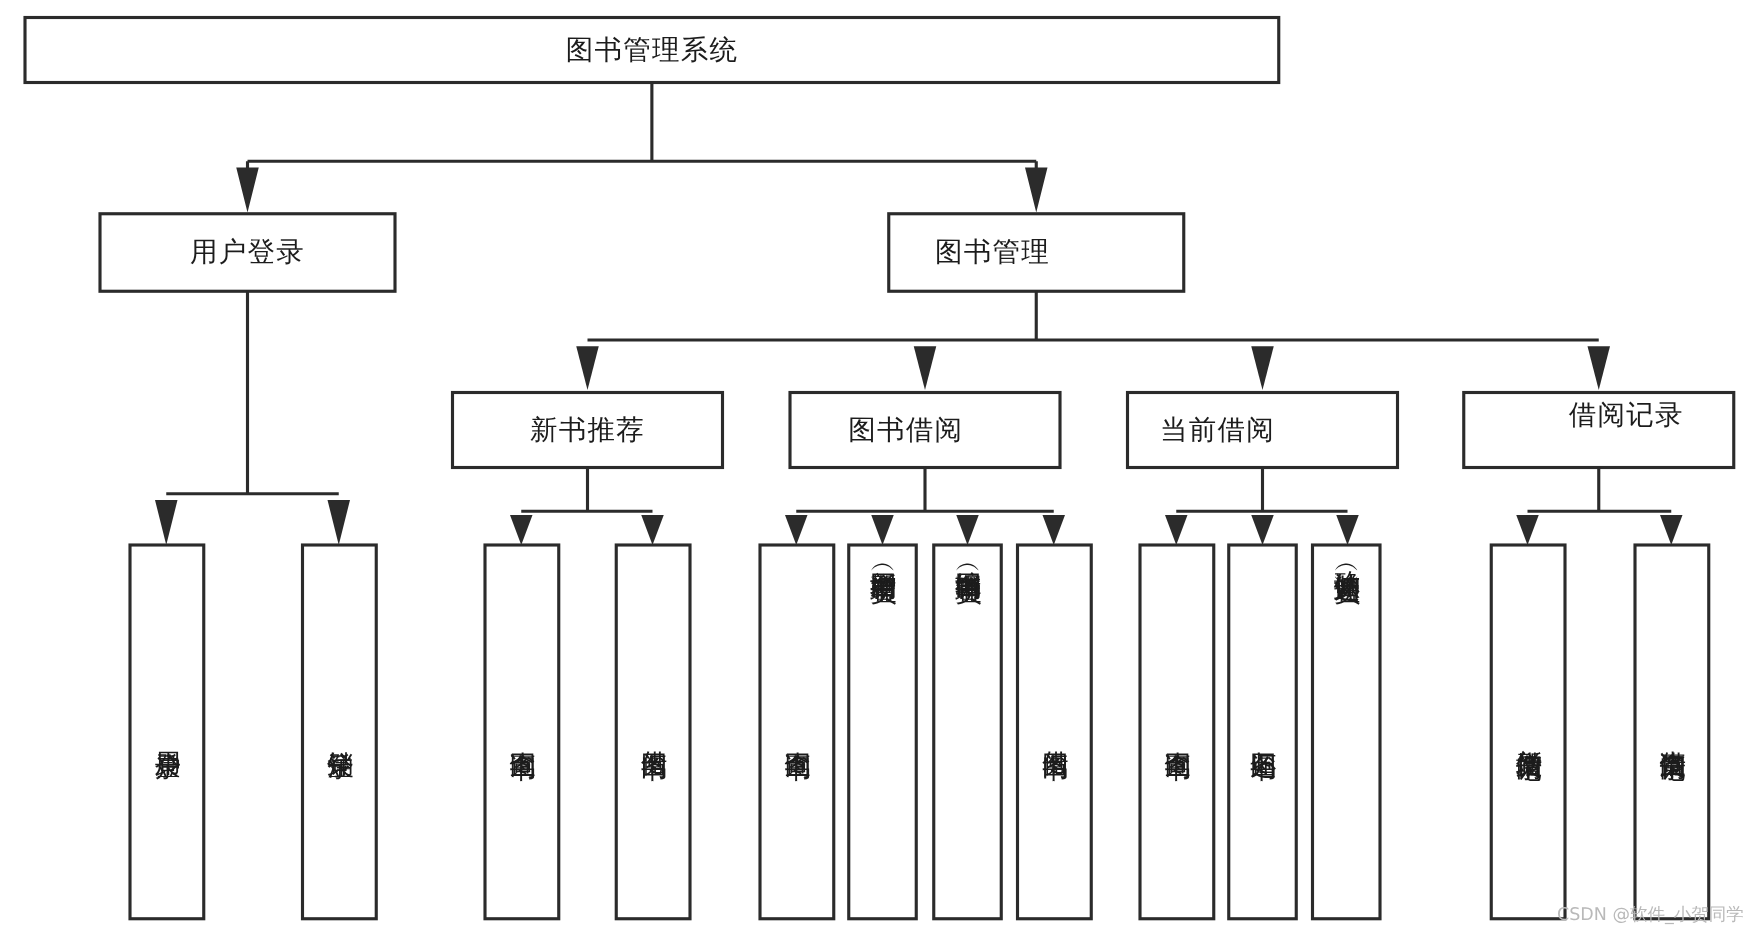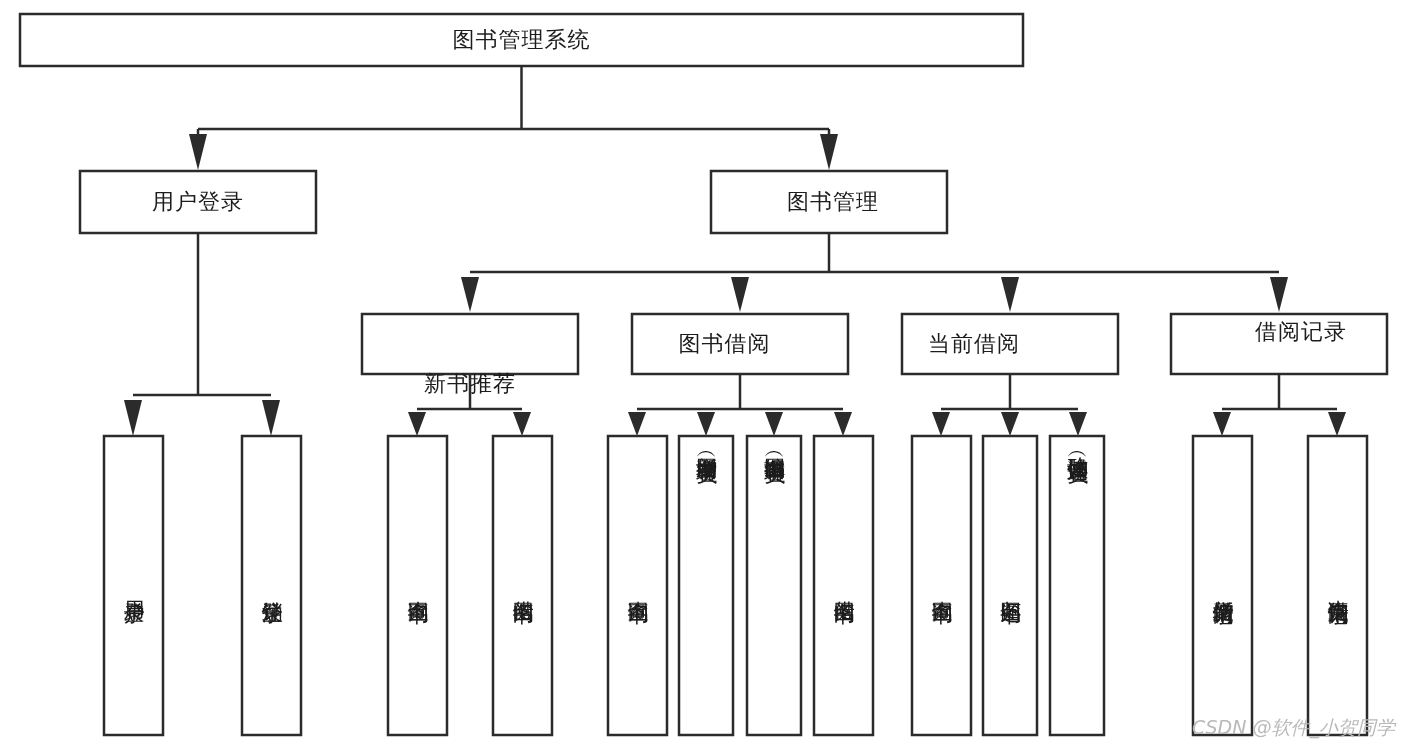--- a/index.html
+++ b/index.html
@@ -72,25 +72,24 @@
     font-size: 22px;
     color: #1c1c1c;
     letter-spacing: 1px;
     white-space: nowrap;
   }
   #watermark {
     position: absolute;
     right: 10px;
     bottom: 6px;
     font-family: "DejaVu Sans", "Liberation Sans", sans-serif;
-    font-size: 19px;
+    font-size: 14px;
     color: #b9b9b9;
     white-space: nowrap;
     pointer-events: none;
-    font-style: italic;
   }
 </style>
 </head>
 <body>
 
 <div id="diagram-root">
 
   <svg class="flow" viewBox="0 0 1405 747">
 
     <rect class="node-box" x="20" y="14" width="1003" height="52"></rect>
@@ -165,25 +164,25 @@
   </svg>
 
   <div class="hlabel-wrap" style="left:20px; top:14px; width:1003px; height:52px;">
     <span class="hlabel-text">图书管理系统</span>
   </div>
 
   <div class="hlabel-wrap" style="left:80px; top:171px; width:236px; height:62px;">
     <span class="hlabel-text">用户登录</span>
   </div>
 
-  <div class="hlabel-wrap" style="left:711px; top:171px; width:244px; height:62px;">
+  <div class="hlabel-wrap" style="left:672px; top:171px; width:244px; height:62px;">
     <span class="hlabel-text">图书管理</span>
   </div>
 
-  <div class="hlabel-wrap" style="left:362px; top:314px; width:216px; height:60px;margin-top:40px;">
+  <div class="hlabel-wrap" style="left:362px; top:314px; width:216px; height:60px;">
     <span class="hlabel-text">新书推荐</span>
   </div>
 
   <div class="hlabel-wrap" style="left:632px; top:314px; width:185px; height:60px;">
     <span class="hlabel-text">图书借阅</span>
   </div>
 
   <div class="hlabel-wrap" style="left:866px; top:314px; width:216px; height:60px;">
     <span class="hlabel-text">当前借阅</span>
   </div>

